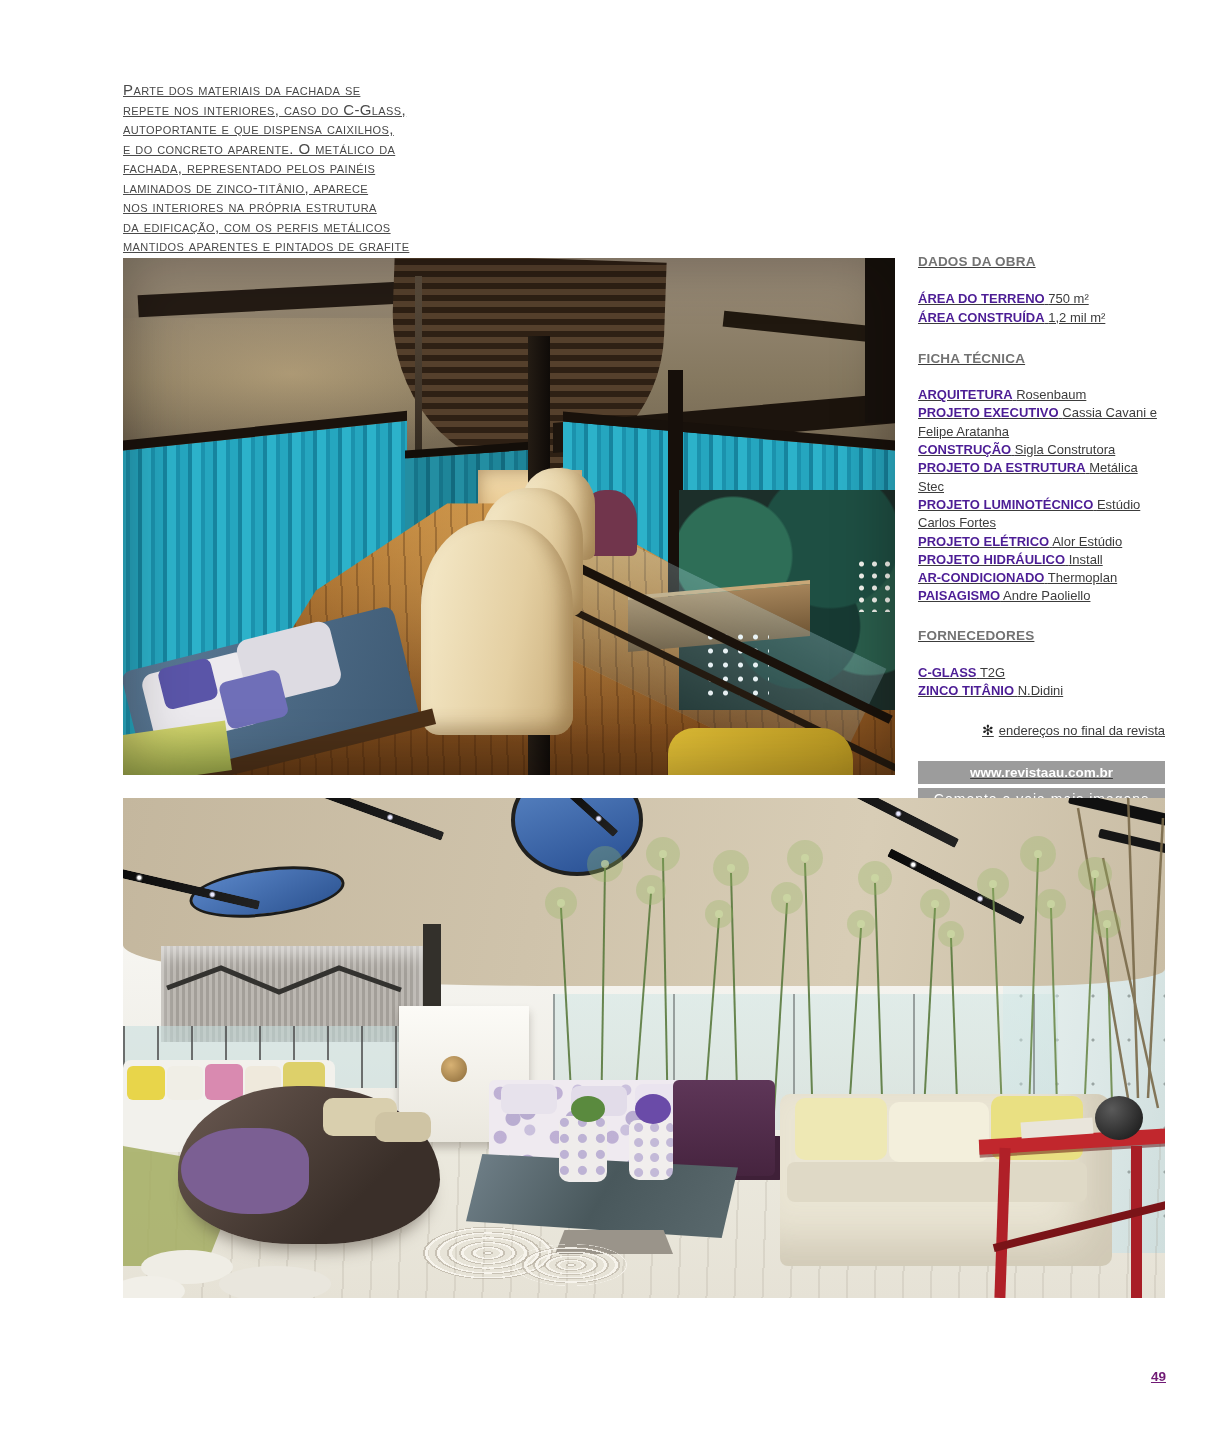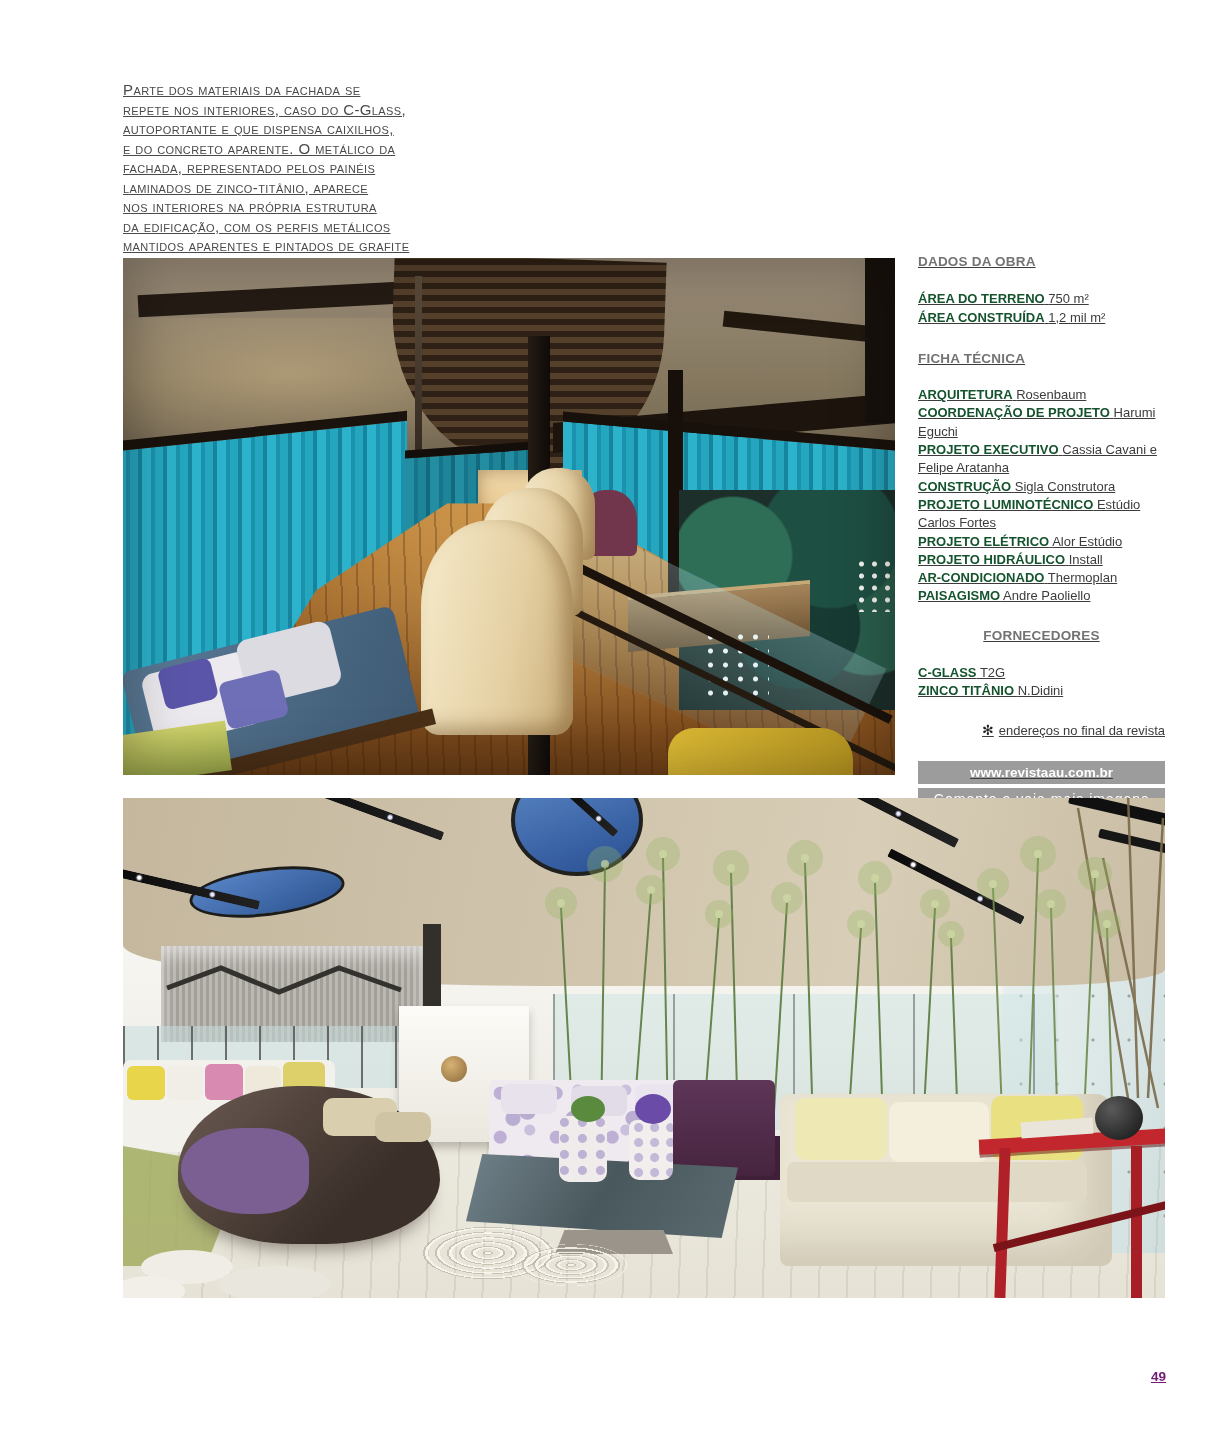--- a/index.html
+++ b/index.html
@@ -8,24 +8,24 @@
   .abs{position:absolute;text-decoration:underline;}
 
   
   .intro{left:123px;top:80px;width:330px;
          font-variant:small-caps;font-size:15px;line-height:19.5px;
          letter-spacing:.4px;color:#4a4a4a;white-space:pre-line;}
 
   
   .sidebar{left:918px;top:253px;width:247px;color:#3c3c3c;font-size:13px;line-height:18.3px;}
   .sb-title{font-weight:bold;color:#737373;font-size:13.5px;letter-spacing:.2px;}
-  .sb-row .lbl{font-weight:bold;color:#14532d;}
+  .sb-row .lbl{font-weight:bold;color:#4c1d95;}
   .t-dados{margin:0 0 19px 0;}
   .t-ficha{margin:23px 0 18px 0;}
-  .t-forn{margin:21px 0 19px 0;text-align:center;}
+  .t-forn{margin:21px 0 19px 0;}
   .footnote{margin-top:20px;color:#3c3c3c;text-align:right;}
   .footnote .ast{font-size:14px;margin-right:5px;color:#222;}
   .linkbars{margin-top:21px;}
   .linkbar{height:23px;line-height:23px;text-align:center;background:#9c9c9c;color:#fff;
            margin-bottom:4px;cursor:pointer;}
   .linkbar.b1{font-weight:bold;font-size:13.5px;}
   .linkbar.b2{font-size:14px;letter-spacing:1px;}
 
   .pagenum{left:1144px;top:1369px;width:22px;text-align:right;font-weight:bold;
            font-size:13.5px;color:#701a75;}
@@ -258,23 +258,23 @@
   </div>
 
   <div class="abs sidebar">
 
     <div class="sb-title t-dados">DADOS DA OBRA</div>
     <div class="sb-row"><span class="lbl">ÁREA DO TERRENO</span> <span>750 m²</span></div>
     <div class="sb-row"><span class="lbl">ÁREA CONSTRUÍDA</span> <span>1,2 mil m²</span></div>
 
     <div class="sb-title t-ficha">FICHA TÉCNICA</div>
     <div class="sb-row"><span class="lbl">ARQUITETURA</span> <span>Rosenbaum</span></div>
-    <div class="sb-row"><span class="lbl">COORDENAÇÃO DE PROJETO</span> <span>Harumi Eguchi</span></div>
     <div class="sb-row"><span class="lbl">PROJETO EXECUTIVO</span> <span>Cassia Cavani e Felipe Aratanha</span></div>
     <div class="sb-row"><span class="lbl">CONSTRUÇÃO</span> <span>Sigla Construtora</span></div>
+    <div class="sb-row"><span class="lbl">PROJETO DA ESTRUTURA</span> <span>Metálica Stec</span></div>
     <div class="sb-row"><span class="lbl">PROJETO LUMINOTÉCNICO</span> <span>Estúdio Carlos Fortes</span></div>
     <div class="sb-row"><span class="lbl">PROJETO ELÉTRICO</span> <span>Alor Estúdio</span></div>
     <div class="sb-row"><span class="lbl">PROJETO HIDRÁULICO</span> <span>Install</span></div>
     <div class="sb-row"><span class="lbl">AR-CONDICIONADO</span> <span>Thermoplan</span></div>
     <div class="sb-row"><span class="lbl">PAISAGISMO</span> <span>Andre Paoliello</span></div>
 
     <div class="sb-title t-forn">FORNECEDORES</div>
     <div class="sb-row"><span class="lbl">C-GLASS</span> <span>T2G</span></div>
     <div class="sb-row"><span class="lbl">ZINCO TITÂNIO</span> <span>N.Didini</span></div>
 

